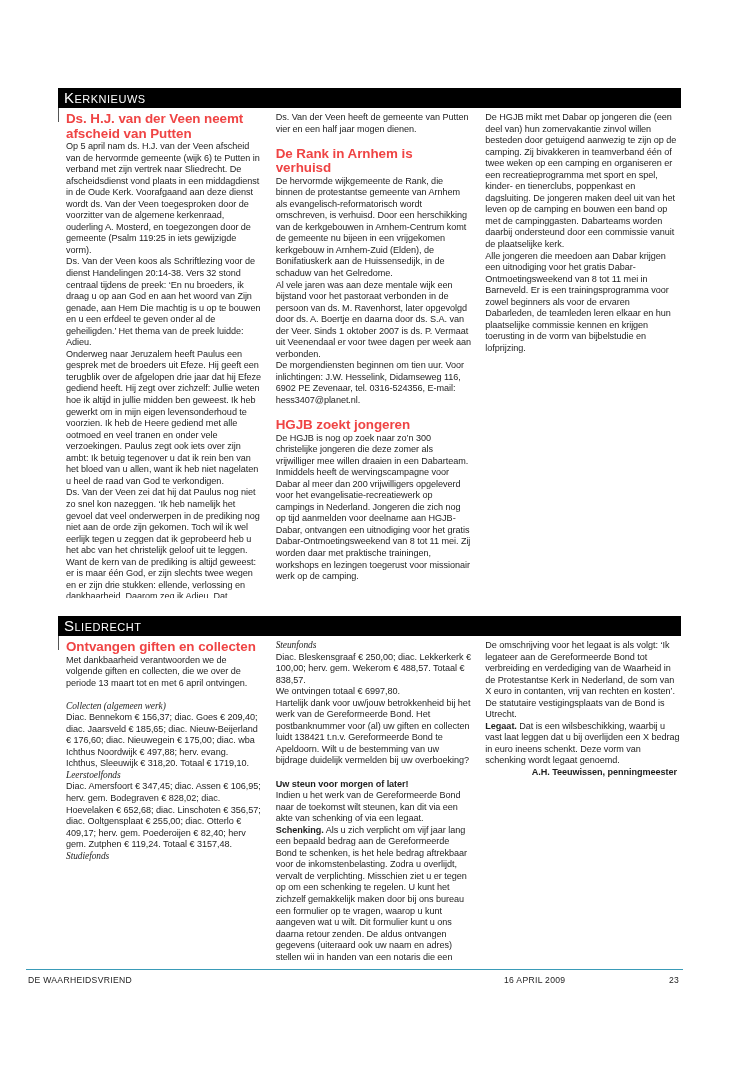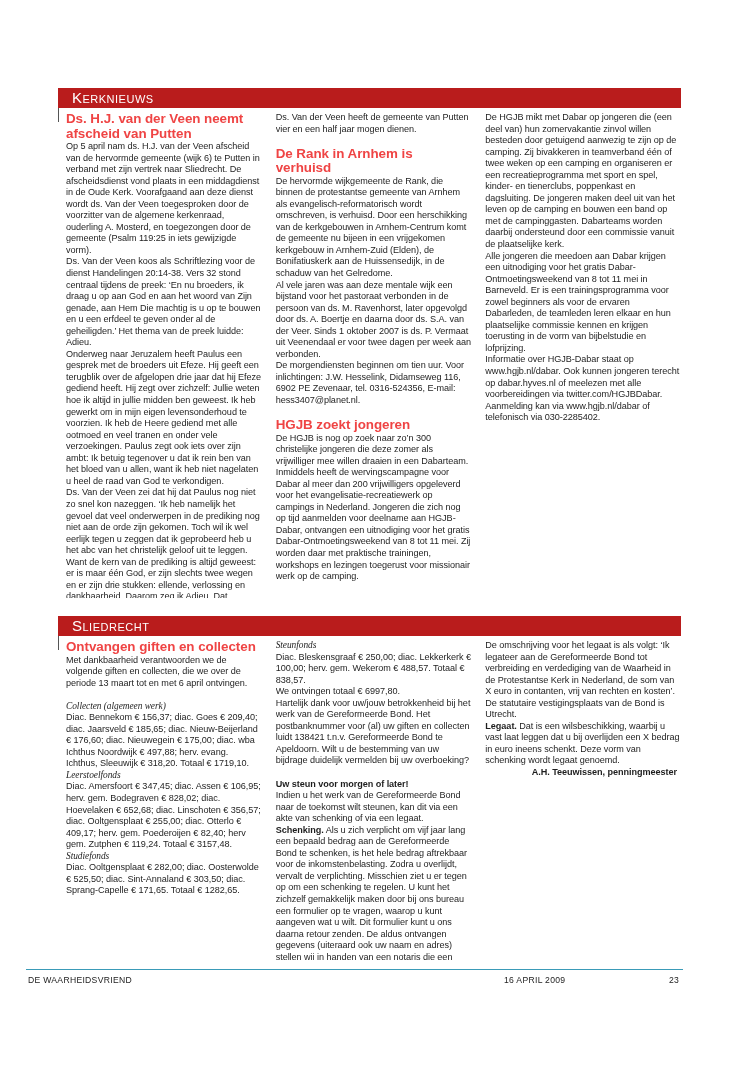--- a/index.html
+++ b/index.html
@@ -1,20 +1,20 @@
 <!DOCTYPE html>
 <html><head>
 <meta charset="utf-8">
 <style>
   html, body { margin: 0; padding: 0; background: #ffffff; }
   body { width: 738px; height: 1068px; position: relative; overflow: hidden;
          font-family: "DejaVu Sans", sans-serif; color: #1e1e1e; }
   .section { position: absolute; left: 58px; width: 623px; }
-  .bar { height: 20px; background: #b91c1c; color: #ffffff; font-variant: small-caps;
-         font-size: 15px; letter-spacing: 0.5px; line-height: 20px; padding-left: 14px;
+  .bar { height: 20px; background: #000000; color: #ffffff; font-variant: small-caps;
+         font-size: 15px; letter-spacing: 0.5px; line-height: 20px; padding-left: 6px;
          font-family: "Liberation Sans", sans-serif; }
   .rule-left { position: absolute; left: 0; top: 20px; width: 1px; background: #555; }
   .cols { position: absolute; top: 24px; left: 8px; right: 0; display: flex; }
   .col { width: 200px; margin-right: 14px; font-size: 9.1px; line-height: 11.55px;
          font-family: "Liberation Sans", sans-serif; letter-spacing: -0.05px; }
   .col:last-child { margin-right: 0; }
   .col p { margin: 0; }
   h2 { margin: 0; font-size: 13.4px; line-height: 14.5px; font-weight: bold;
        font-family: "Liberation Sans", sans-serif; color: #ef4444; }
   .gap { height: 11.5px; }
@@ -46,39 +46,37 @@
       <p>De hervormde wijkgemeente de Rank, die binnen de protestantse gemeente van Arnhem als evangelisch-reformatorisch wordt omschreven, is verhuisd. Door een herschikking van de kerkgebouwen in Arnhem-Centrum komt de gemeente nu bijeen in een vrijgekomen kerkgebouw in Arnhem-Zuid (Elden), de Bonifatiuskerk aan de Huissensedijk, in de schaduw van het Gelredome.</p>
       <p>Al vele jaren was aan deze mentale wijk een bijstand voor het pastoraat verbonden in de persoon van ds. M. Ravenhorst, later opgevolgd door ds. A. Boertje en daarna door ds. S.A. van der Veer. Sinds 1 oktober 2007 is ds. P. Vermaat uit Veenendaal er voor twee dagen per week aan verbonden.</p>
       <p>De morgendiensten beginnen om tien uur. Voor inlichtingen: J.W. Hesselink, Didamseweg 116, 6902 PE Zevenaar, tel. 0316-524356, E-mail: hess3407@planet.nl.</p>
       <div class="gap"></div>
       <h2>HGJB zoekt jongeren</h2>
       <p>De HGJB is nog op zoek naar zo’n 300 christelijke jongeren die deze zomer als vrijwilliger mee willen draaien in een Dabarteam. Inmiddels heeft de wervingscampagne voor Dabar al meer dan 200 vrijwilligers opgeleverd voor het evangelisatie-recreatiewerk op campings in Nederland. Jongeren die zich nog op tijd aanmelden voor deelname aan HGJB-Dabar, ontvangen een uitnodiging voor het gratis Dabar-Ontmoetingsweekend van 8 tot 11 mei. Zij worden daar met praktische trainingen, workshops en lezingen toegerust voor missionair werk op de camping.</p>
     </div>
     <div class="col" style="height:486px; overflow:hidden;">
       <p>De HGJB mikt met Dabar op jongeren die (een deel van) hun zomervakantie zinvol willen besteden door getuigend aanwezig te zijn op de camping. Zij bivakkeren in teamverband één of twee weken op een camping en organiseren er een recreatieprogramma met sport en spel, kinder- en tienerclubs, poppenkast en dagsluiting. De jongeren maken deel uit van het leven op de camping en bouwen een band op met de campinggasten. Dabarteams worden daarbij ondersteund door een commissie vanuit de plaatselijke kerk.</p>
       <p>Alle jongeren die meedoen aan Dabar krijgen een uitnodiging voor het gratis Dabar-Ontmoetingsweekend van 8 tot 11 mei in Barneveld. Er is een trainingsprogramma voor zowel beginners als voor de ervaren Dabarleden, de teamleden leren elkaar en hun plaatselijke commissie kennen en krijgen toerusting in de vorm van bijbelstudie en lofprijzing.</p>
-      <p>Informatie over HGJB-Dabar staat op www.hgjb.nl/dabar. Ook kunnen jongeren terecht op dabar.hyves.nl of meelezen met alle voorbereidingen via twitter.com/HGJBDabar. Aanmelding kan via www.hgjb.nl/dabar of telefonisch via 030-2285402.</p>
     </div>
   </div>
 </div>
 
 <div class="section" style="top:616px; height:345px;">
   <div class="bar">Sliedrecht</div>
   <div class="rule-left" style="height:14px;"></div>
   <div class="cols">
     <div class="col" style="height:320px; overflow:hidden;">
       <h2>Ontvangen giften en collecten</h2>
       <p>Met dankbaarheid verantwoorden we de volgende giften en collecten, die we over de periode 13 maart tot en met 6 april ontvingen.</p>
       <div class="gap"></div>
       <p class="ital">Collecten (algemeen werk)</p>
       <p>Diac. Bennekom € 156,37; diac. Goes € 209,40; diac. Jaarsveld € 185,65; diac. Nieuw-Beijerland € 176,60; diac. Nieuwegein € 175,00; diac. wba Ichthus Noordwijk € 497,88; herv. evang. Ichthus, Sleeuwijk € 318,20. Totaal € 1719,10.</p>
       <p class="ital">Leerstoelfonds</p>
       <p>Diac. Amersfoort € 347,45; diac. Assen € 106,95; herv. gem. Bodegraven € 828,02; diac. Hoevelaken € 652,68; diac. Linschoten € 356,57; diac. Ooltgensplaat € 255,00; diac. Otterlo € 409,17; herv. gem. Poederoijen € 82,40; herv gem. Zutphen € 119,24. Totaal € 3157,48.</p>
       <p class="ital">Studiefonds</p>
-      <p>Diac. Ooltgensplaat € 282,00; diac. Oosterwolde € 525,50; diac. Sint-Annaland € 303,50; diac. Sprang-Capelle € 171,65. Totaal € 1282,65.</p>
     </div>
     <div class="col" style="height:320px; overflow:hidden;">
       <p class="ital">Steunfonds</p>
       <p>Diac. Bleskensgraaf € 250,00; diac. Lekkerkerk € 100,00; herv. gem. Wekerom € 488,57. Totaal € 838,57.</p>
       <p>We ontvingen totaal € 6997,80.</p>
       <p>Hartelijk dank voor uw/jouw betrokkenheid bij het werk van de Gereformeerde Bond. Het postbanknummer voor (al) uw giften en collecten luidt 138421 t.n.v. Gereformeerde Bond te Apeldoorn. Wilt u de bestemming van uw bijdrage duidelijk vermelden bij uw overboeking?</p>
       <div class="gap"></div>
       <p class="b">Uw steun voor morgen of later!</p>
       <p>Indien u het werk van de Gereformeerde Bond naar de toekomst wilt steunen, kan dit via een akte van schenking of via een legaat.</p>
       <p><span class="b">Schenking.</span><span> Als u zich verplicht om vijf jaar lang een bepaald bedrag aan de Gereformeerde Bond te schenken, is het hele bedrag aftrekbaar voor de inkomstenbelasting. Zodra u overlijdt, vervalt de verplichting. Misschien ziet u er tegen op om een schenking te regelen. U kunt het zichzelf gemakkelijk maken door bij ons bureau een formulier op te vragen, waarop u kunt aangeven wat u wilt. Dit formulier kunt u ons daarna retour zenden. De aldus ontvangen gegevens (uiteraard ook uw naam en adres) stellen wij in handen van een notaris die een officiële akte voor u opmaakt.</span></p>

